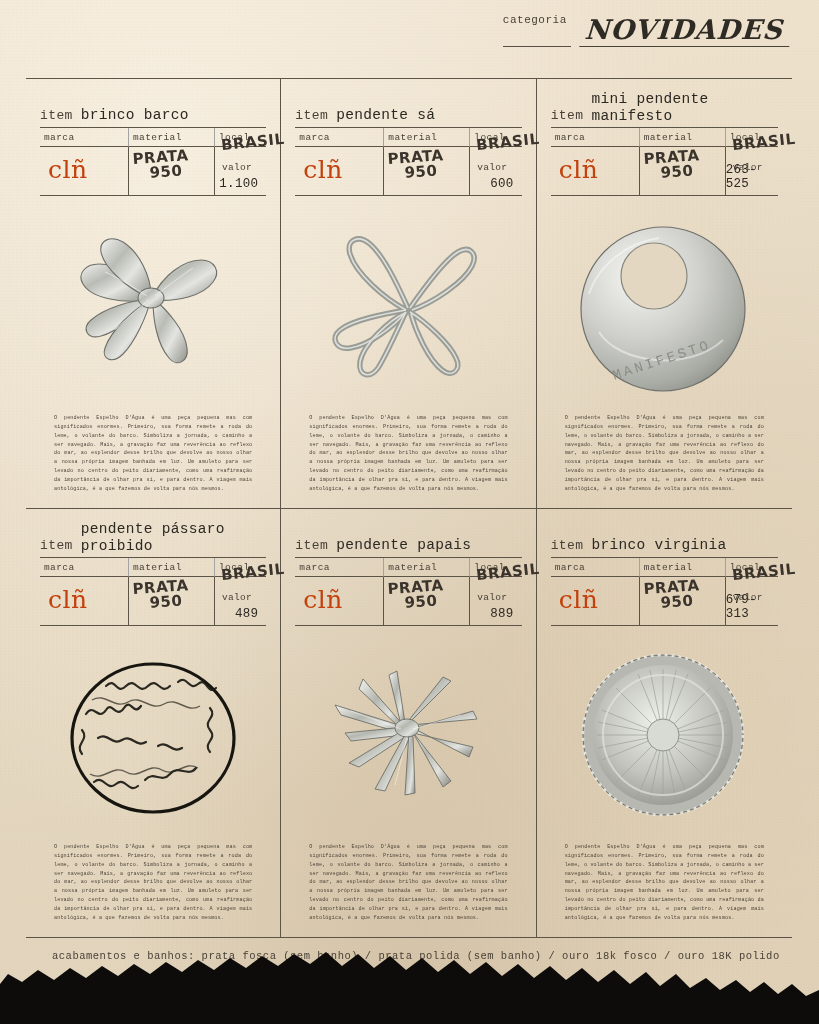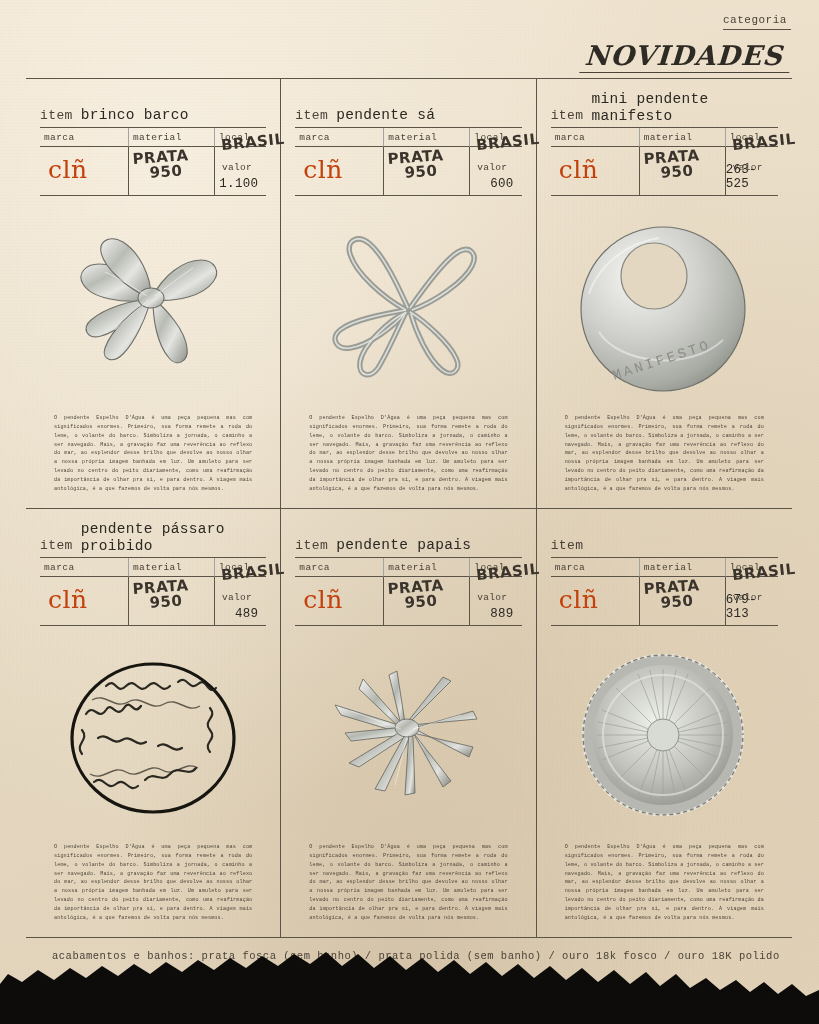--- a/index.html
+++ b/index.html
@@ -37,23 +37,21 @@
     position: absolute;
     inset: 0;
   }
 
   
   .header {
     position: absolute;
     top: 14px;
     right: 28px;
     display: flex;
-    align-items: flex-end;
     gap: 10px;
-    flex-direction: column;
   }
   .header-label {
     font-size: 11px;
     letter-spacing: 0.5px;
     color: #4a4238;
     padding-bottom: 3px;
     border-bottom: 1px solid #5a5045;
     width: 68px;
     text-align: left;
   }
@@ -485,20 +483,21 @@
               <path d="M94 140 L106 92"></path>
           </g>
         </svg>
       </div>
       <div class="desc">O pendente Espelho D'Água é uma peça pequena mas com significados enormes. Primeiro, sua forma remete a roda do leme, o volante do barco. Simboliza a jornada, o caminho a ser navegado. Mais, a gravação faz uma reverência ao reflexo do mar, ao esplendor desse brilho que devolve ao nosso olhar a nossa própria imagem banhada em luz. Um amuleto para ser levado no centro do peito diariamente, como uma reafirmação da importância de olhar pra si, e para dentro. A viagem mais antológica, é a que fazemos de volta para nós mesmos.</div>
     </div>
 
     <div class="cell row2">
       <div class="item-row">
         <div class="item-label">item</div>
+        <div class="item-name">brinco virginia</div>
       </div>
       <div class="spec">
         <div class="spec-head c1">marca</div>
         <div class="spec-head c2">material</div>
         <div class="spec-head c3">local</div>
         <div class="spec-cell c1">
           <span class="brand">clñ</span>
         </div>
         <div class="spec-cell c2">
           <span class="hand hand-material">

